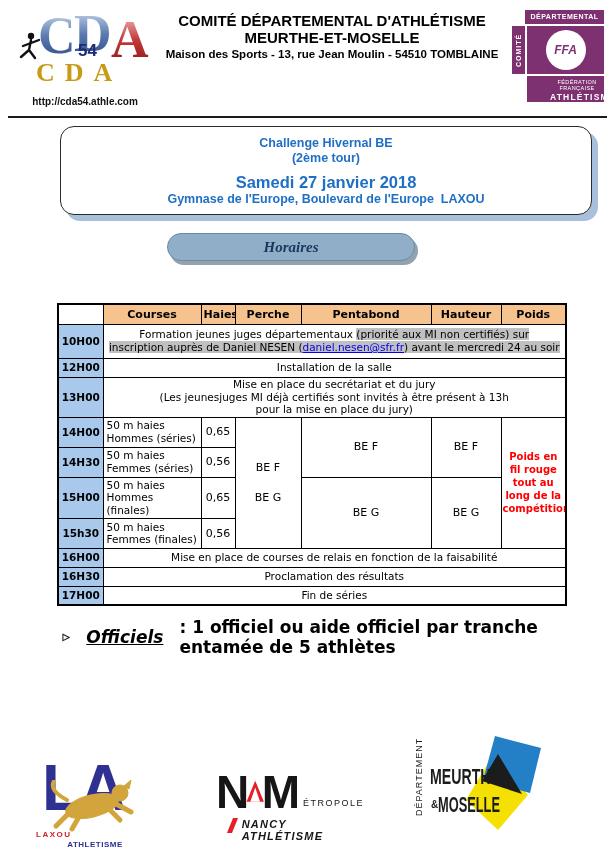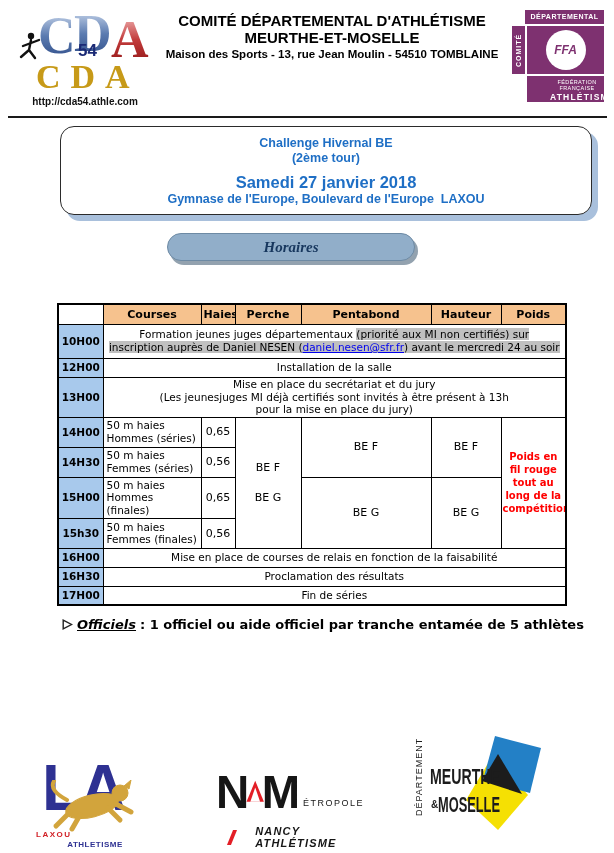--- a/index.html
+++ b/index.html
@@ -8,21 +8,21 @@
     position:relative; width:614px; height:853px; background:#ffffff;
     font-family:"Liberation Sans", sans-serif; color:#000; overflow:hidden;
   }
 
   
   .cda-logo { position:absolute; left:14px; top:8px; width:142px; height:104px; }
   .cda-letter { position:absolute; font-family:"Liberation Serif", serif; font-weight:bold; font-size:52px; line-height:1; background-clip:text; -webkit-background-clip:text; color:transparent; z-index:2; }
   .cda-c { left:24px; top:2px; background-image:linear-gradient(#cfdcef,#5b7bb0,#2c4a86); }
   .cda-d { left:60px; top:0px; background-image:linear-gradient(#cfdcef,#5b7bb0,#2c4a86); }
   .cda-a { left:97px; top:6px; background-image:linear-gradient(#f2b9b9,#c23a3a,#8f1515); }
-  .cda-gold { position:absolute; left:22px; top:50px; font-family:"Liberation Serif", serif; font-weight:bold; font-size:34px; color:#C79A18; letter-spacing:10px; z-index:1; }
+  .cda-gold { position:absolute; left:22px; top:50px; font-family:"Liberation Serif", serif; font-weight:bold; font-size:26px; color:#C79A18; letter-spacing:10px; z-index:1; }
   .cda-54 { position:absolute; left:64px; top:33px; font-size:17px; font-weight:bold; color:#1B2A75; z-index:3; }
   .cda-runner { position:absolute; left:4px; top:24px; z-index:3; }
   .cda-url { position:absolute; left:0; top:88px; width:142px; text-align:center; font-size:10px; font-weight:bold; color:#111; }
 
   .header-text { position:absolute; left:158px; top:12px; width:348px; text-align:center; font-weight:bold; }
   .org1 { font-size:15px; line-height:1.15; }
   .org2 { font-size:15px; line-height:1.15; }
   .addr { font-size:11.5px; line-height:1.3; }
   .fede { font-size:13.5px; margin-top:14px; }
 
@@ -71,38 +71,38 @@
   td.becell { font-size:11px; }
   td.perchecell { font-size:11px; }
   .perche-gap { height:16px; }
   td.poids { color:#FF0000; font-weight:bold; font-size:10px; line-height:1.3; padding:0 1px; }
   .hl { background:#C0C0C0;text-align:right; }
   a.email { color:#0000EE; text-decoration:underline; cursor:pointer; }
   .h-r10 { height:34px; } .h-r12 { height:19px; } .h-r13 { height:40px; }
   .h-r30 { height:30px; } .h-r19 { height:19px; }
 
   
-  .officials { position:absolute; left:62px; top:617px; font-family:"DejaVu Sans", sans-serif; font-size:13px; display:flex; align-items:center; gap:4px; }
+  .officials { position:absolute; left:62px; top:617px; font-family:"DejaVu Sans", sans-serif; font-size:17px; display:flex; align-items:center; gap:16px; }
   .officials .lbl { font-weight:bold; font-style:italic; text-decoration:underline; }
   .officials .txt { font-weight:bold; }
 
   
   .laxou { position:absolute; left:36px; top:756px; width:118px; height:96px; }
   .laxou-l, .laxou-a { position:absolute; font-weight:800; font-size:64px; line-height:1; color:#2E3192; font-family:"Liberation Sans", sans-serif; }
   .laxou-l { left:6px; top:0; }
   .laxou-a { left:44px; top:0; }
   .laxou-lion { position:absolute; left:0; top:24px; z-index:2; }
   .laxou-t1 { position:absolute; left:0; top:74px; width:118px; text-align:left; font-size:8px; font-weight:bold; color:#D12026; letter-spacing:1.5px; z-index:3; }
   .laxou-t2 { position:absolute; left:0; top:84px; width:118px; text-align:center; font-size:8px; font-weight:bold; color:#2E3192; letter-spacing:.5px; z-index:3; }
 
   .nam { position:absolute; left:216px; top:770px; width:148px; height:80px; }
   .nam-row { display:flex; align-items:flex-end; }
   .nam-letter { font-size:46px; font-weight:800; line-height:.85; color:#161616; }
   .nam-etropole { font-size:9px; letter-spacing:1.5px; color:#161616; margin:0 0 4px 3px; }
-  .nam-sub { display:flex; align-items:center; gap:21px; margin:13px 0 0 14px; }
+  .nam-sub { display:flex; gap:7px; margin:6px 0 0 14px; }
   .nam-slash { width:5px; height:15px; background:#E31E26; transform:skewX(-22deg); }
   .nam-subtext { font-size:11px; font-weight:bold; font-style:italic; letter-spacing:1.2px; color:#161616; }
 
   .mm { position:absolute; left:398px; top:724px; width:187px; height:129px; }
 </style>
 </head>
 <body>
 
 <div class="page">
 

